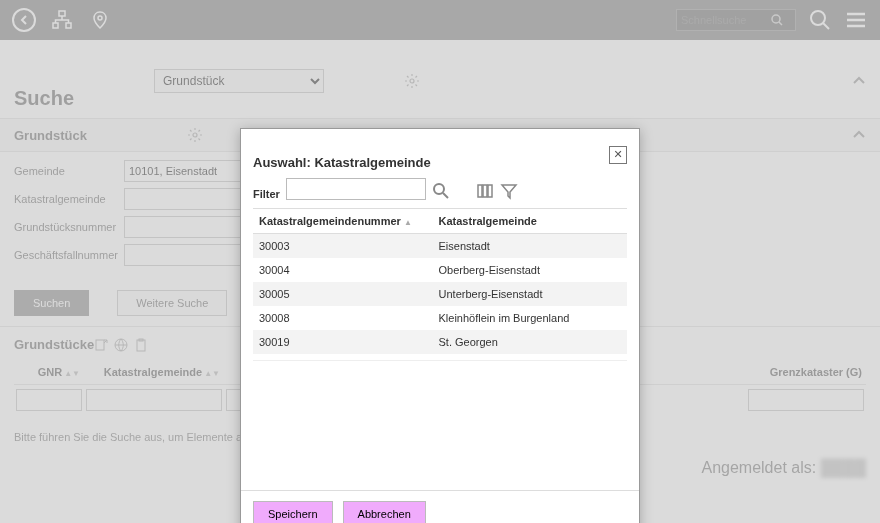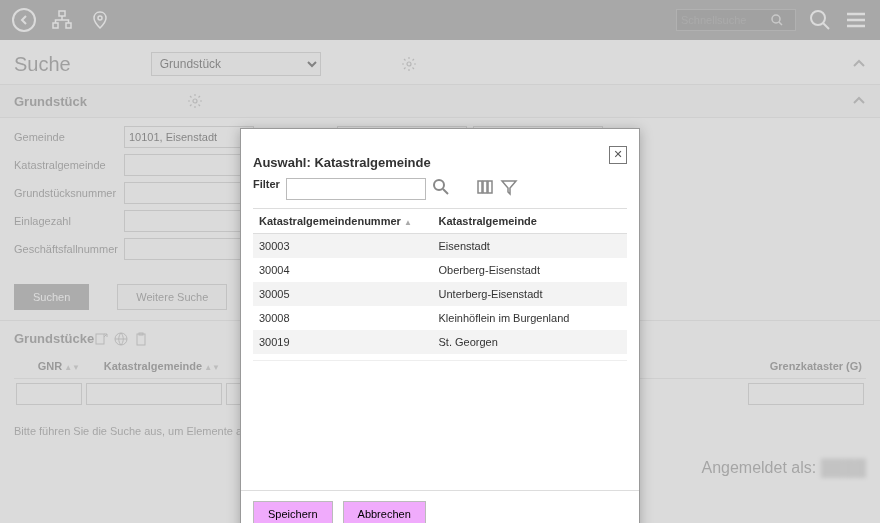--- a/index.html
+++ b/index.html
@@ -8,21 +8,21 @@
 .topbar { background: #6e6e6e; height: 40px; display: flex; align-items: center; padding: 0 12px; color: #fff; }
 .topbar .left { display: flex; gap: 14px; align-items: center; }
 .topbar .spacer { flex: 1; }
 .topbar .right { display: flex; gap: 12px; align-items: center; }
 .quicksearch { background: #5a5a5a; border: 1px solid #888; height: 22px; width: 120px; display: flex; align-items: center; padding: 0 4px; color: #bbb; font-size: 11px; }
 .quicksearch input { background: transparent; border: none; color: #fff; width: 90px; outline: none; font-size: 11px; }
 .icon-btn { width: 24px; height: 24px; display: flex; align-items: center; justify-content: center; cursor: pointer; }
 .back-circle { width: 24px; height: 24px; border: 2px solid #fff; border-radius: 50%; display: flex; align-items: center; justify-content: center; }
 
 .page-title-bar { display: flex; align-items: center; padding: 12px 14px 8px; gap: 80px; border-bottom: 1px solid #ddd; }
-.page-title-bar h1 { font-size: 20px; font-weight: normal; color: #555; }
+.page-title-bar h1 { font-size: 20px; font-weight: bold; color: #555; margin-top: 35px; }
 .page-title-bar select { width: 170px; height: 24px; border: 1px solid #bbb; background: #fafafa; font-size: 12px; padding: 0 4px; }
 .page-title-bar .gear { color: #888; }
 .page-title-bar .chev { margin-left: auto; color: #888; font-size: 16px; }
 
 .section-header { display: flex; align-items: center; padding: 8px 14px; border-bottom: 1px solid #ddd; background: #f7f7f7; gap: 100px;}
 .section-header strong { font-size: 13px; color: #555; }
 .section-header .chev { margin-left: auto; color: #888; }
 
 .form-area { padding: 8px 14px; }
 .form-row { display: flex; align-items: center; margin-bottom: 6px; }
@@ -51,21 +51,21 @@
 .footer .blur { color: #bbb; filter: blur(2px); }
 
 
 .overlay { position: absolute; inset: 0; background: rgba(200,200,200,0.65); }
 
 
 .modal { position: absolute; left: 50%; top: 128px; transform: translateX(-50%); width: 400px; background: #fff; border: 1px solid #999; box-shadow: 0 2px 12px rgba(0,0,0,0.25); }
 .modal-head { display: flex; align-items: center; padding: 10px 12px 8px; }
 .modal-head h3 { font-size: 13px; font-weight: bold; color: #333; margin-top: 16px; }
 .modal-head .close { margin-left: auto; width: 18px; height: 18px; border: 1px solid #777; display: flex; align-items: center; justify-content: center; cursor: pointer; font-size: 11px; color: #555;}
-.modal-filter { display: flex; align-items: flex-start; gap: 6px; padding: 0 12px 8px; }
+.modal-filter { display: flex; align-items: flex-end; gap: 6px; padding: 0 12px 8px; }
 .modal-filter label { font-size: 11px; font-weight: bold; }
 .modal-filter input { height: 22px; border: 1px solid #bbb; width: 140px; }
 .modal-filter .ficon { color: #888; }
 table.modal-table { width: calc(100% - 24px); margin: 0 12px 6px; border-collapse: collapse; }
 table.modal-table th { text-align: left; font-size: 11px; padding: 6px 6px; border-top: 1px solid #ddd; border-bottom: 1px solid #ddd; font-weight: bold;}
 table.modal-table td { font-size: 11px; padding: 6px 6px; }
 table.modal-table tr:nth-child(odd) td { background: #f3f3f3; }
 .modal-spacer { height: 130px; border-top: 1px solid #eee; margin: 0 12px;}
 .modal-foot { padding: 10px 12px 14px; display: flex; gap: 10px; border-top: 1px solid #ddd;}
 .modal-foot button { padding: 6px 14px; border: 1px solid #bbb; background: #f0abfc; font-size: 11px; cursor: pointer; }
@@ -163,24 +163,20 @@
     <span style="width:6px"></span>
     <input type="text" class="small-in" style="">
   </div>
   <div class="form-row">
     <label>Katastralgemeinde</label>
     <input type="text" style="">
     <span class="chev-s">▾</span>
   </div>
   <div class="form-row">
     <label>Grundstücksnummer</label>
-    <input type="text" style="">
-  </div>
-  <div class="form-row">
-    <label>Einlagezahl</label>
     <input type="text" style="">
   </div>
   <div class="form-row">
     <label>Geschäftsfallnummer</label>
     <input type="text" style="">
   </div>
 </div>
 
 <div class="btn-bar">
   <button class="btn primary">Suchen</button>

